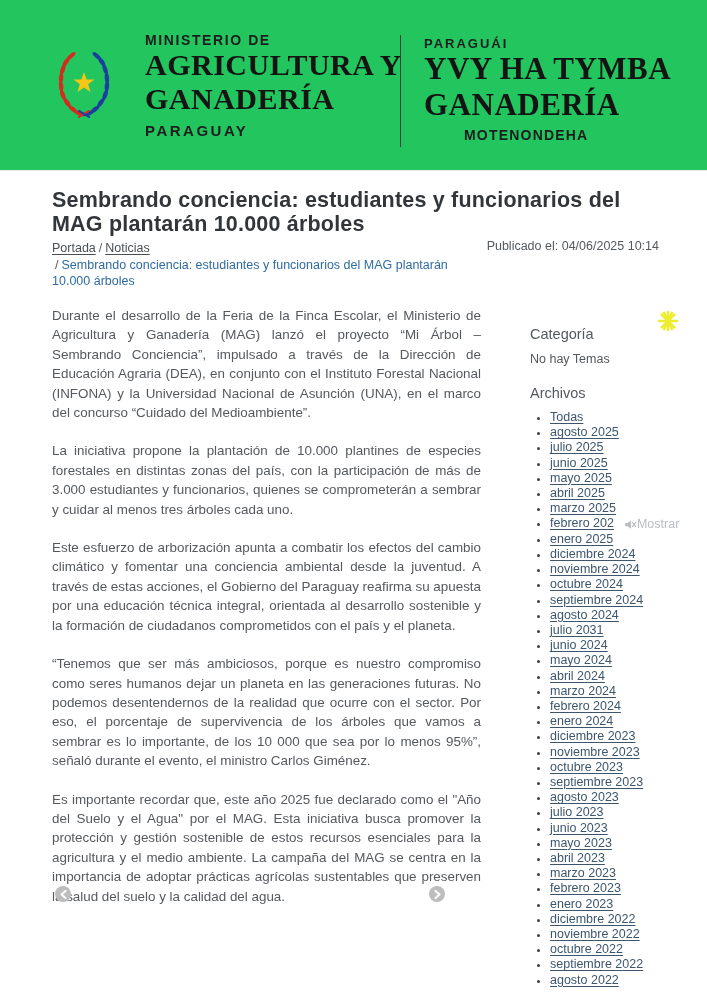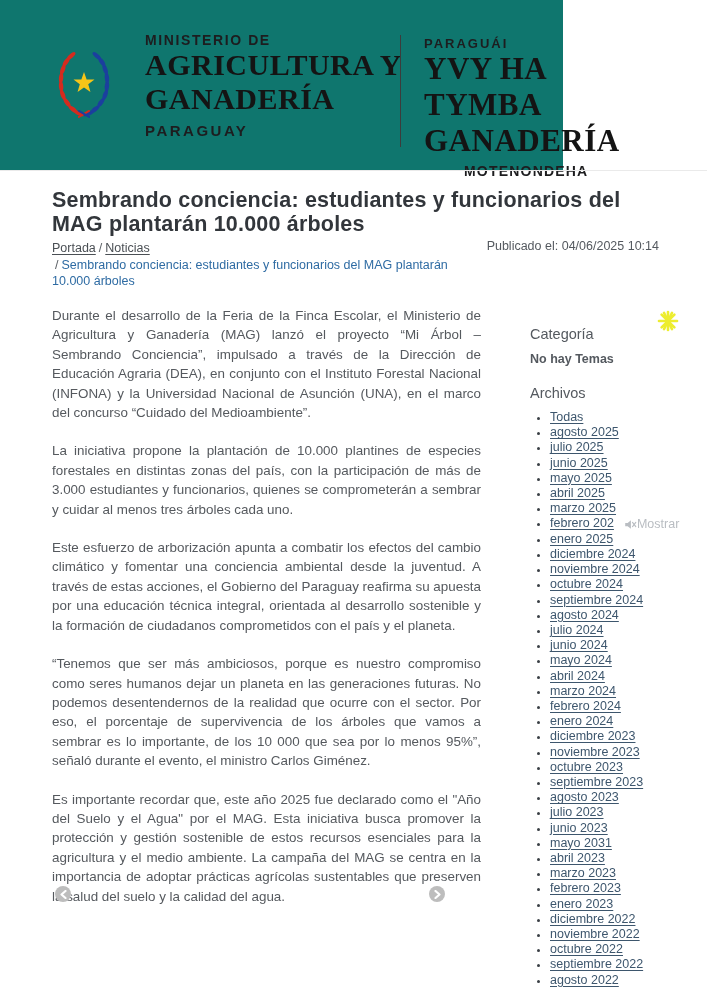--- a/index.html
+++ b/index.html
@@ -5,21 +5,21 @@
   * { box-sizing: border-box; margin: 0; padding: 0; }
   html,body { width:707px; height:1000px; }
   body {
     position: relative;
     background: #ffffff;
     font-family: "Liberation Sans", sans-serif;
     color: #54595f;
     overflow: hidden;
   }
   
-  .header { position:absolute; left:0; top:0; width:563px; height:170px; background:#0f766e; }
+  .header { position:absolute; left:0; top:0; width:707px; height:170px; background:#22c55e; }
   .coat { position:absolute; left:50px; top:44px; }
   .logo-left-text { position:absolute; left:145px; top:32px; color:#1d1d1f; }
   .logo-kicker { font-size:14px; font-weight:700; letter-spacing:1.6px; color:#1d1d1f; }
   .logo-serif { font-family:"Liberation Serif", serif; font-weight:700; font-size:30px; line-height:34px; letter-spacing:0.5px; color:#141414; }
   .logo-sub { font-size:15px; font-weight:700; letter-spacing:2.5px; margin-top:6px; color:#1d1d1f; }
   .logo-divider { position:absolute; left:400px; top:35px; width:1px; height:112px; background:#3c3c3c; }
   .logo-right-text { position:absolute; left:424px; top:36px; color:#1d1d1f; }
   .logo-right-text .logo-kicker { letter-spacing:2px; font-size:13px; }
   .logo-right-text .logo-serif { font-size:31px; line-height:36px; }
   .logo-right-text .logo-sub { letter-spacing:1.2px; font-size:14px; margin-top:4px;margin-left:40px; }
@@ -56,21 +56,21 @@
     cursor:pointer; padding:0;
   }
   .carousel-prev { left:55px; top:886px; }
   .carousel-next { left:429px; top:886px; }
 
   
   .access-icon { position:absolute; left:657px; top:310px; width:22px; height:22px; cursor:pointer; }
   .sidebar { position:absolute; left:530px; top:326px; width:172px; }
   .sidebar-heading { font-size:14.5px; color:#54595f; font-weight:400; }
   .category-heading { margin-bottom:10px; }
-  .category-empty { font-size:12.5px; color:#54595f; margin-bottom:19px;font-weight:bold; }
+  .category-empty { font-size:12.5px; color:#54595f; margin-bottom:19px; }
   .archives-heading { margin-bottom:9px; }
   .archives-list { list-style:disc; padding-left:20px; margin:0; }
   .archives-list li {
     font-size:12.5px; line-height:15.2px; color:#3a3f45;
   }
   .archives-list li::marker { color:#3a3f45; font-size:11px; }
   .archives-list a { color:#3d566d; text-decoration:underline; text-underline-offset:2px; }
   .mostrar {
     display:inline-flex; align-items:center; margin-left:10px;
     color:#b9bdc2; font-size:12.5px; vertical-align:middle; white-space:nowrap;
@@ -185,35 +185,35 @@
             <line x1="14.5" y1="5.5" x2="10.5" y2="10.5" stroke="#b9bdc2" stroke-width="1.4" stroke-linecap="round"></line>
           </svg>
           <span>Mostrar</span>
         </span></li>
       <li><a href="#">enero 2025</a></li>
       <li><a href="#">diciembre 2024</a></li>
       <li><a href="#">noviembre 2024</a></li>
       <li><a href="#">octubre 2024</a></li>
       <li><a href="#">septiembre 2024</a></li>
       <li><a href="#">agosto 2024</a></li>
-      <li><a href="#">julio 2024</a></li>
+      <li><a href="#">julio 2031</a></li>
       <li><a href="#">junio 2024</a></li>
       <li><a href="#">mayo 2024</a></li>
       <li><a href="#">abril 2024</a></li>
       <li><a href="#">marzo 2024</a></li>
       <li><a href="#">febrero 2024</a></li>
       <li><a href="#">enero 2024</a></li>
       <li><a href="#">diciembre 2023</a></li>
       <li><a href="#">noviembre 2023</a></li>
       <li><a href="#">octubre 2023</a></li>
       <li><a href="#">septiembre 2023</a></li>
       <li><a href="#">agosto 2023</a></li>
       <li><a href="#">julio 2023</a></li>
       <li><a href="#">junio 2023</a></li>
-      <li><a href="#">mayo 2031</a></li>
+      <li><a href="#">mayo 2023</a></li>
       <li><a href="#">abril 2023</a></li>
       <li><a href="#">marzo 2023</a></li>
       <li><a href="#">febrero 2023</a></li>
       <li><a href="#">enero 2023</a></li>
       <li><a href="#">diciembre 2022</a></li>
       <li><a href="#">noviembre 2022</a></li>
       <li><a href="#">octubre 2022</a></li>
       <li><a href="#">septiembre 2022</a></li>
       <li><a href="#">agosto 2022</a></li>
     </ul>

